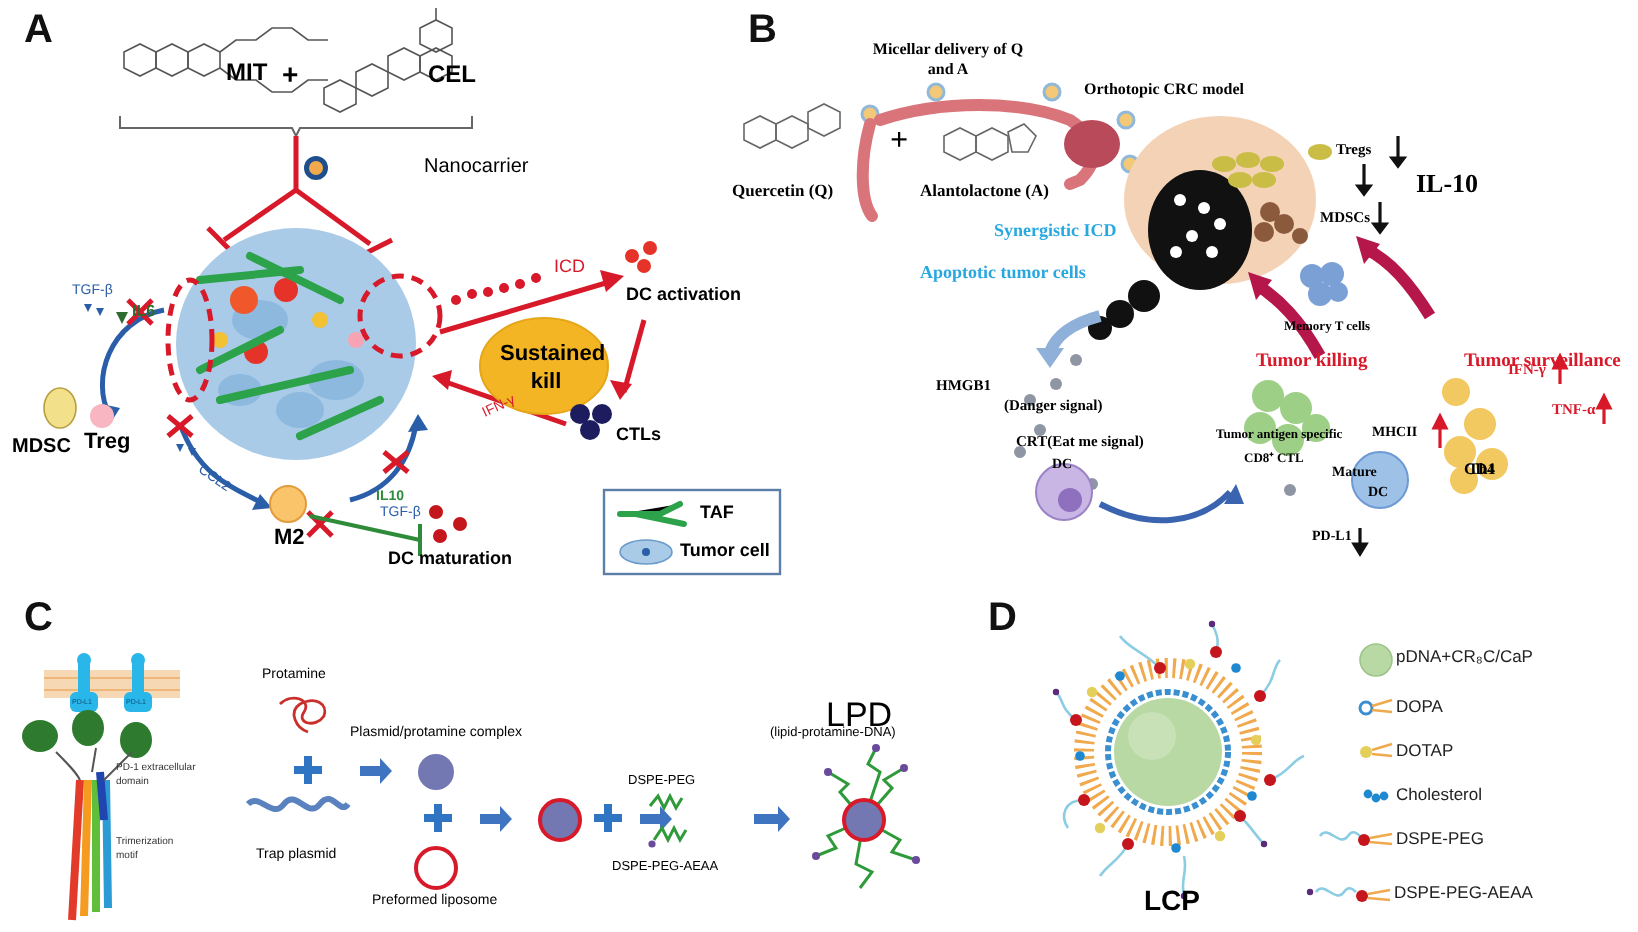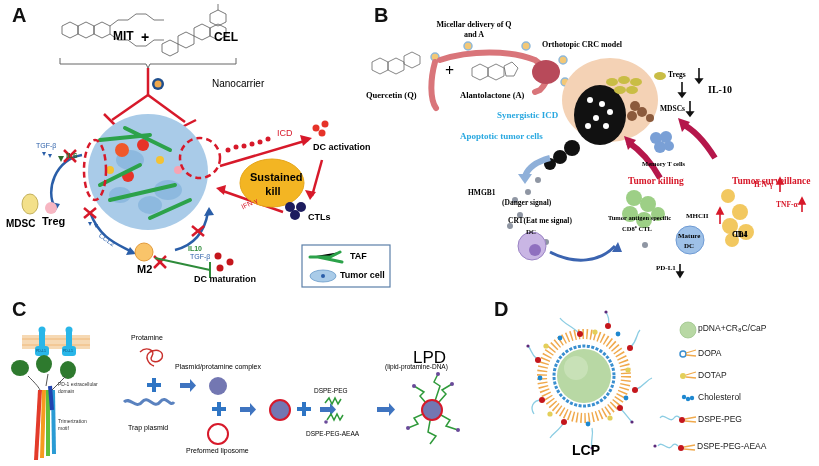--- a/index.html
+++ b/index.html
@@ -311,39 +311,39 @@
         <polygon points="317,272 323,272 320,277"></polygon>
     </g>
   </svg>
 
   <span class="t serif" style="left:74px;top:20px;width:80px;white-space:normal;text-align:center;font-size:8px;line-height:10px;">Micellar delivery of Q and A</span>
   <span class="t serif" style="left:182px;top:40px;font-size:8px;">Orthotopic CRC model</span>
   <span class="t serif" style="left:6px;top:90px;font-size:8.5px;">Quercetin (Q)</span>
   <span class="t serif" style="left:85px;top:62px;font-size:16px;">+</span>
   <span class="t serif" style="left:100px;top:90px;font-size:8.5px;">Alantolactone (A)</span>
   <span class="t serif" style="left:308px;top:70px;font-size:7.5px;">Tregs</span>
-  <span class="t serif" style="left:300px;top:84px;font-size:10px;padding-left:48px;">IL-10</span>
+  <span class="t serif" style="left:300px;top:84px;font-size:13px;padding-left:48px;">IL-10</span>
   <span class="t serif" style="left:300px;top:104px;font-size:7.5px;">MDSCs</span>
   <span class="t serif" style="left:137px;top:110px;font-size:9px;color:#29a8e0;">Synergistic ICD</span>
   <span class="t serif" style="left:100px;top:131px;font-size:9px;color:#29a8e0;">Apoptotic tumor cells</span>
   <span class="t serif" style="left:282px;top:160px;font-size:6.5px;">Memory T cells</span>
   <span class="t serif" style="left:268px;top:176px;font-size:9.5px;color:#d7192a;">Tumor killing</span>
   <span class="t serif" style="left:372px;top:176px;font-size:9.5px;color:#d7192a;">Tumor surveillance</span>
   <span class="t serif" style="left:108px;top:188px;font-size:7.5px;">HMGB1</span>
   <span class="t serif" style="left:98px;top:198px;font-size:7.5px;padding-left:44px;">(Danger signal)</span>
   <span class="t serif" style="left:148px;top:216px;font-size:7.5px;">CRT(Eat me signal)</span>
   <span class="t serif" style="left:166px;top:228px;font-size:7px;">DC</span>
   <span class="t serif" style="left:248px;top:214px;font-size:6.5px;">Tumor antigen specific</span>
   <span class="t serif" style="left:262px;top:224px;font-size:6.5px;">CD8⁺ CTL</span>
   <span class="t serif" style="left:326px;top:212px;font-size:7px;">MHCII</span>
   <span class="t serif" style="left:394px;top:180px;font-size:7.5px;color:#d7192a;">IFN-γ</span>
   <span class="t serif" style="left:416px;top:200px;font-size:7.5px;color:#d7192a;">TNF-α</span>
   <span class="t serif" style="left:372px;top:230px;font-size:8px;">CD4</span>
   <span class="t serif" style="left:374px;top:230px;font-size:8px;">Th1</span>
-  <span class="t serif" style="left:318px;top:232px;font-size:7px;">Mature</span>
+  <span class="t serif" style="left:306px;top:232px;font-size:7px;">Mature</span>
   <span class="t serif" style="left:324px;top:242px;font-size:7px;">DC</span>
   <span class="t serif" style="left:296px;top:264px;font-size:7px;">PD-L1</span>
 </div>
 
 <div class="panel" style="left:0;top:290px;width:470px;height:176px;">
   <div class="plabel" style="left:12px;top:8px;">C</div>
 
   <svg width="470" height="176">
 
     <rect x="22" y="45" width="68" height="14" fill="#f6d9b4"></rect>

